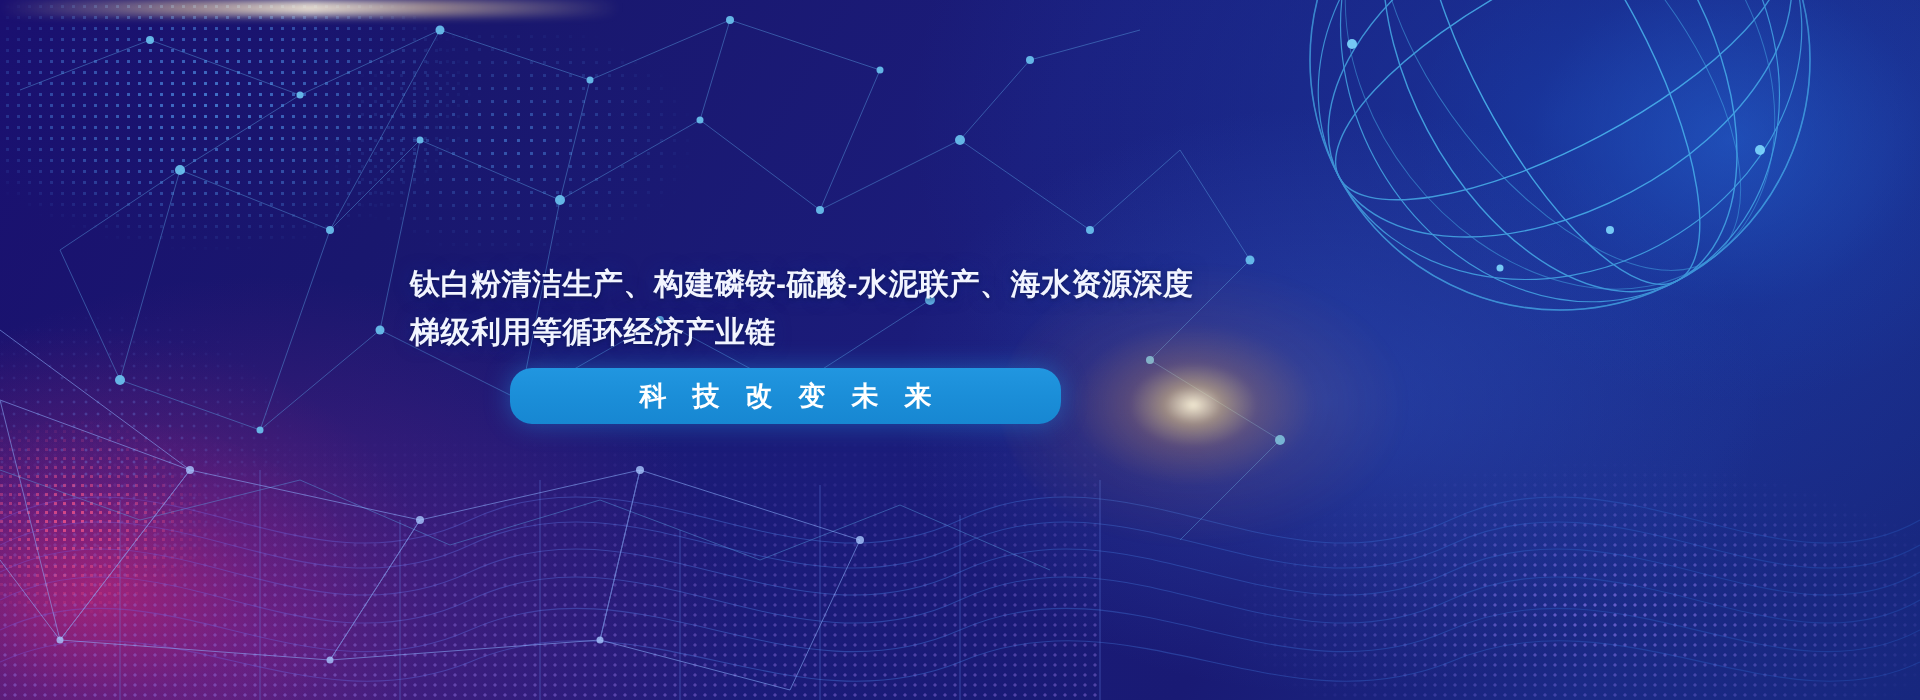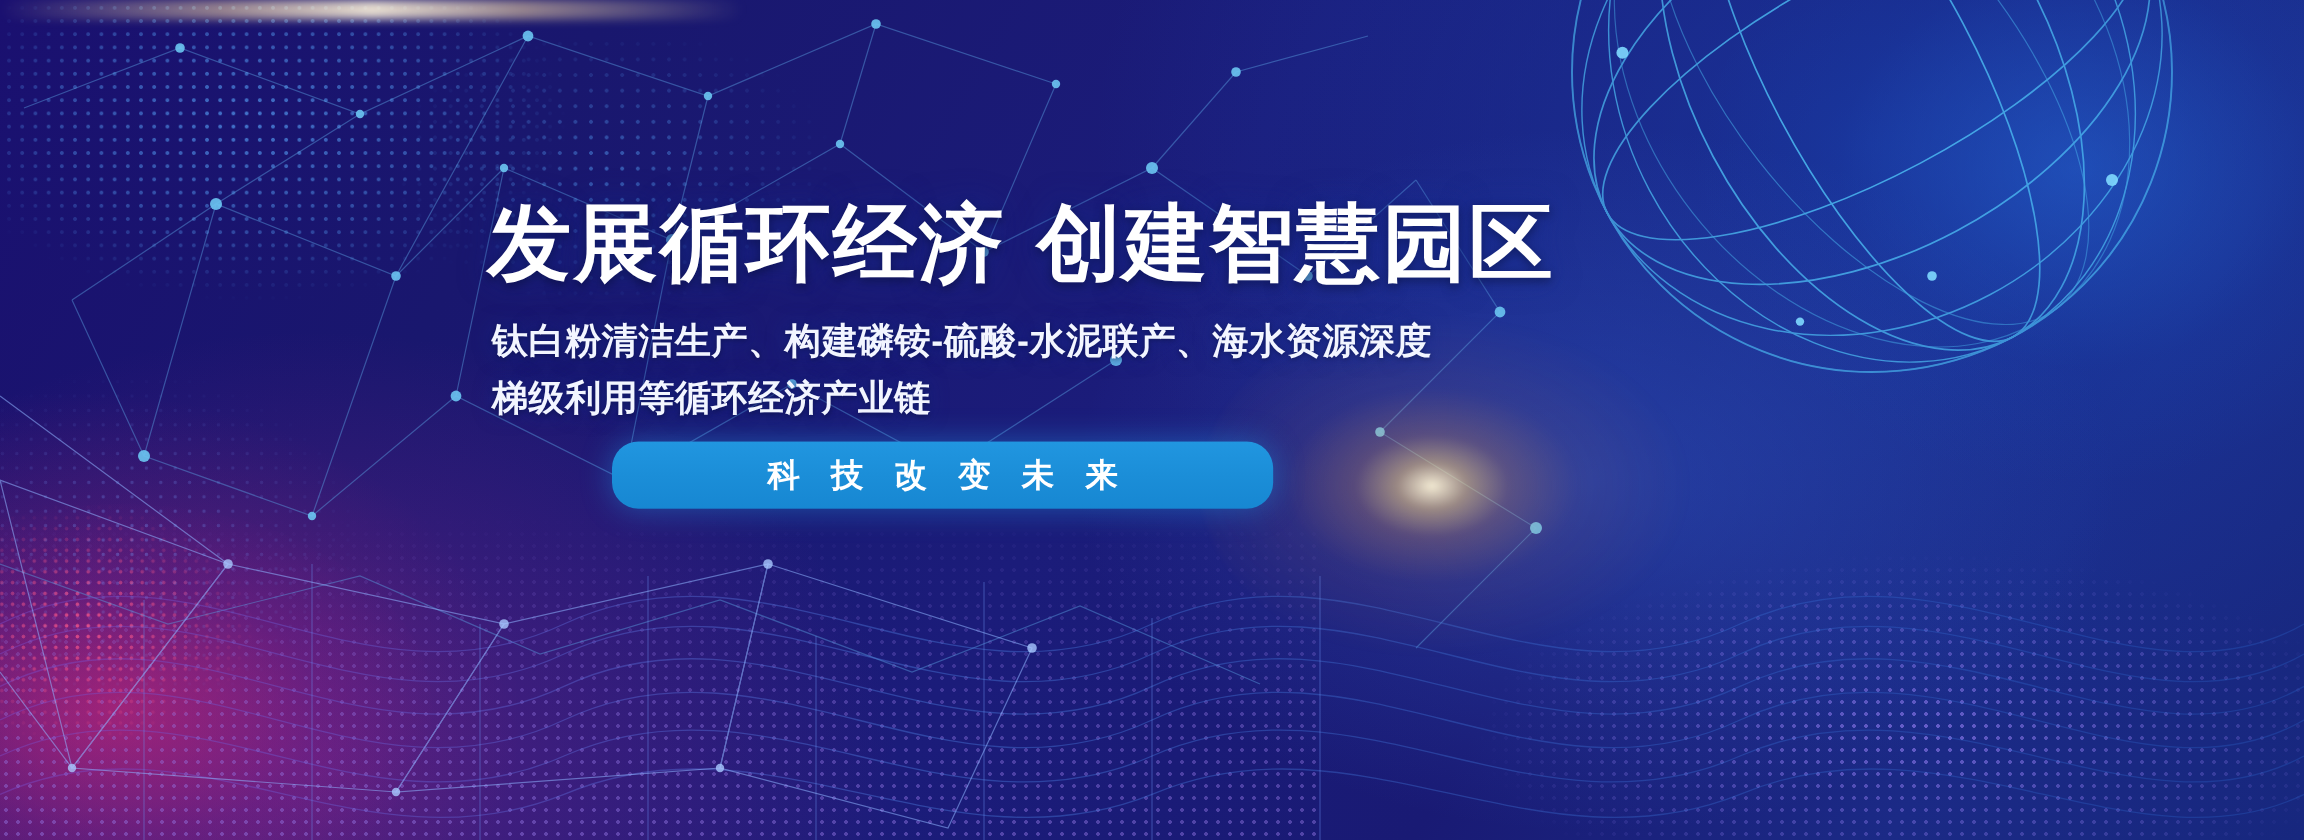--- a/index.html
+++ b/index.html
@@ -272,21 +272,20 @@
       <circle cx="330" cy="660" r="3.5"></circle>
       <circle cx="600" cy="640" r="3.5"></circle>
     </g>
   </svg>
 
   <div class="glow" id="glow-center"></div>
   <div id="glow-flare"></div>
 
   <div id="content">
 
-    <h1 id="headline"><span>发展循环经济</span><span class="gap"></span><span>创建智慧园区</span></h1>
 
     <p class="subline" id="subline-2">梯级利用等循环经济产业链</p>
     <p class="subline" id="subline-1">钛白粉清洁生产、构建磷铵-硫酸-水泥联产、海水资源深度</p>
 
     <div id="cta-pill">
       <span id="cta-pill-label">科技改变未来</span>
     </div>
 
   </div>
 </div>

